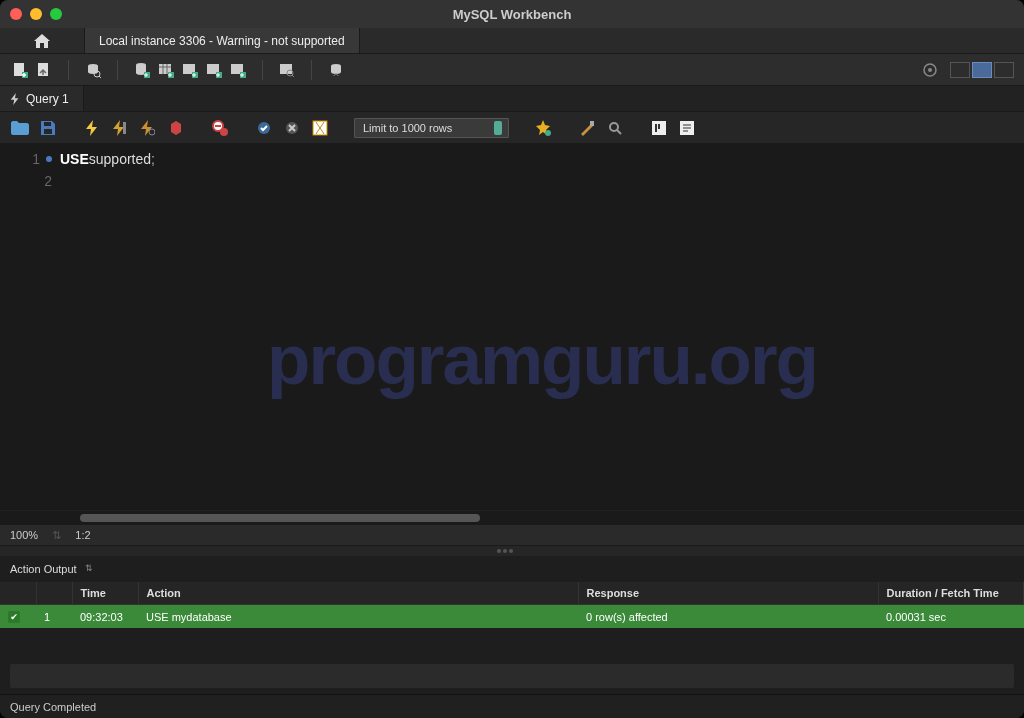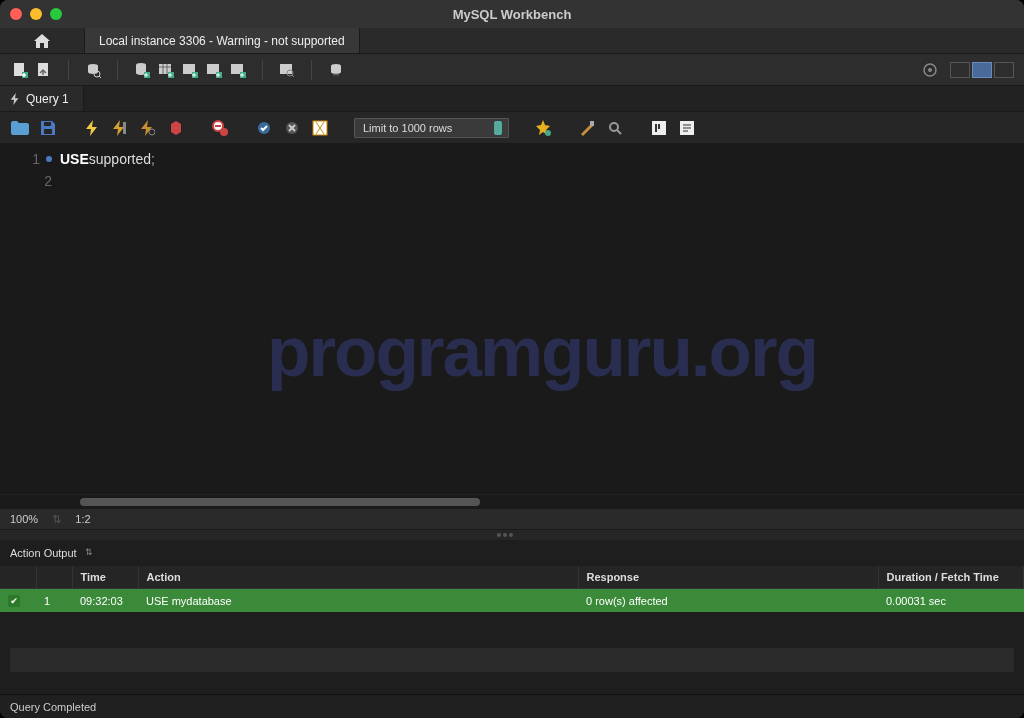--- a/index.html
+++ b/index.html
@@ -92,21 +92,21 @@
 .output-table th.col-time { width: 66px; }
 .output-table th.col-action { width: 440px; }
 .output-table th.col-response { width: 300px; margin-top: 14px; }
 .output-row td { padding: 5px 8px; background: #3a8a3a; color: #fff; }
 .output-row .check { display: inline-flex; width: 12px; height: 12px; background: #2a7a2a; border-radius: 2px; align-items: center; justify-content: center; font-size: 9px; }
 
 .output-empty-rows { height: 30px; background: #1e1e1e; }
 .output-spacer-row { height: 24px; background: #2b2b2b; margin: 6px 10px; border-radius: 2px; }
 
 
-.bottom-status { height: 24px; background: #202020; display: flex; align-items: center; padding: 0 10px; font-size: 11px; color: #ccc; border-top: 1px solid #111; margin-top: 16px; }
+.bottom-status { height: 24px; background: #202020; display: flex; align-items: center; padding: 0 10px; font-size: 11px; color: #ccc; border-top: 1px solid #111; }
 </style>
 </head>
 <body>
 
 <div class="window">
 
   <div class="titlebar">
     <div class="traffic-lights">
       <div class="light red"></div>
       <div class="light yellow"></div>

